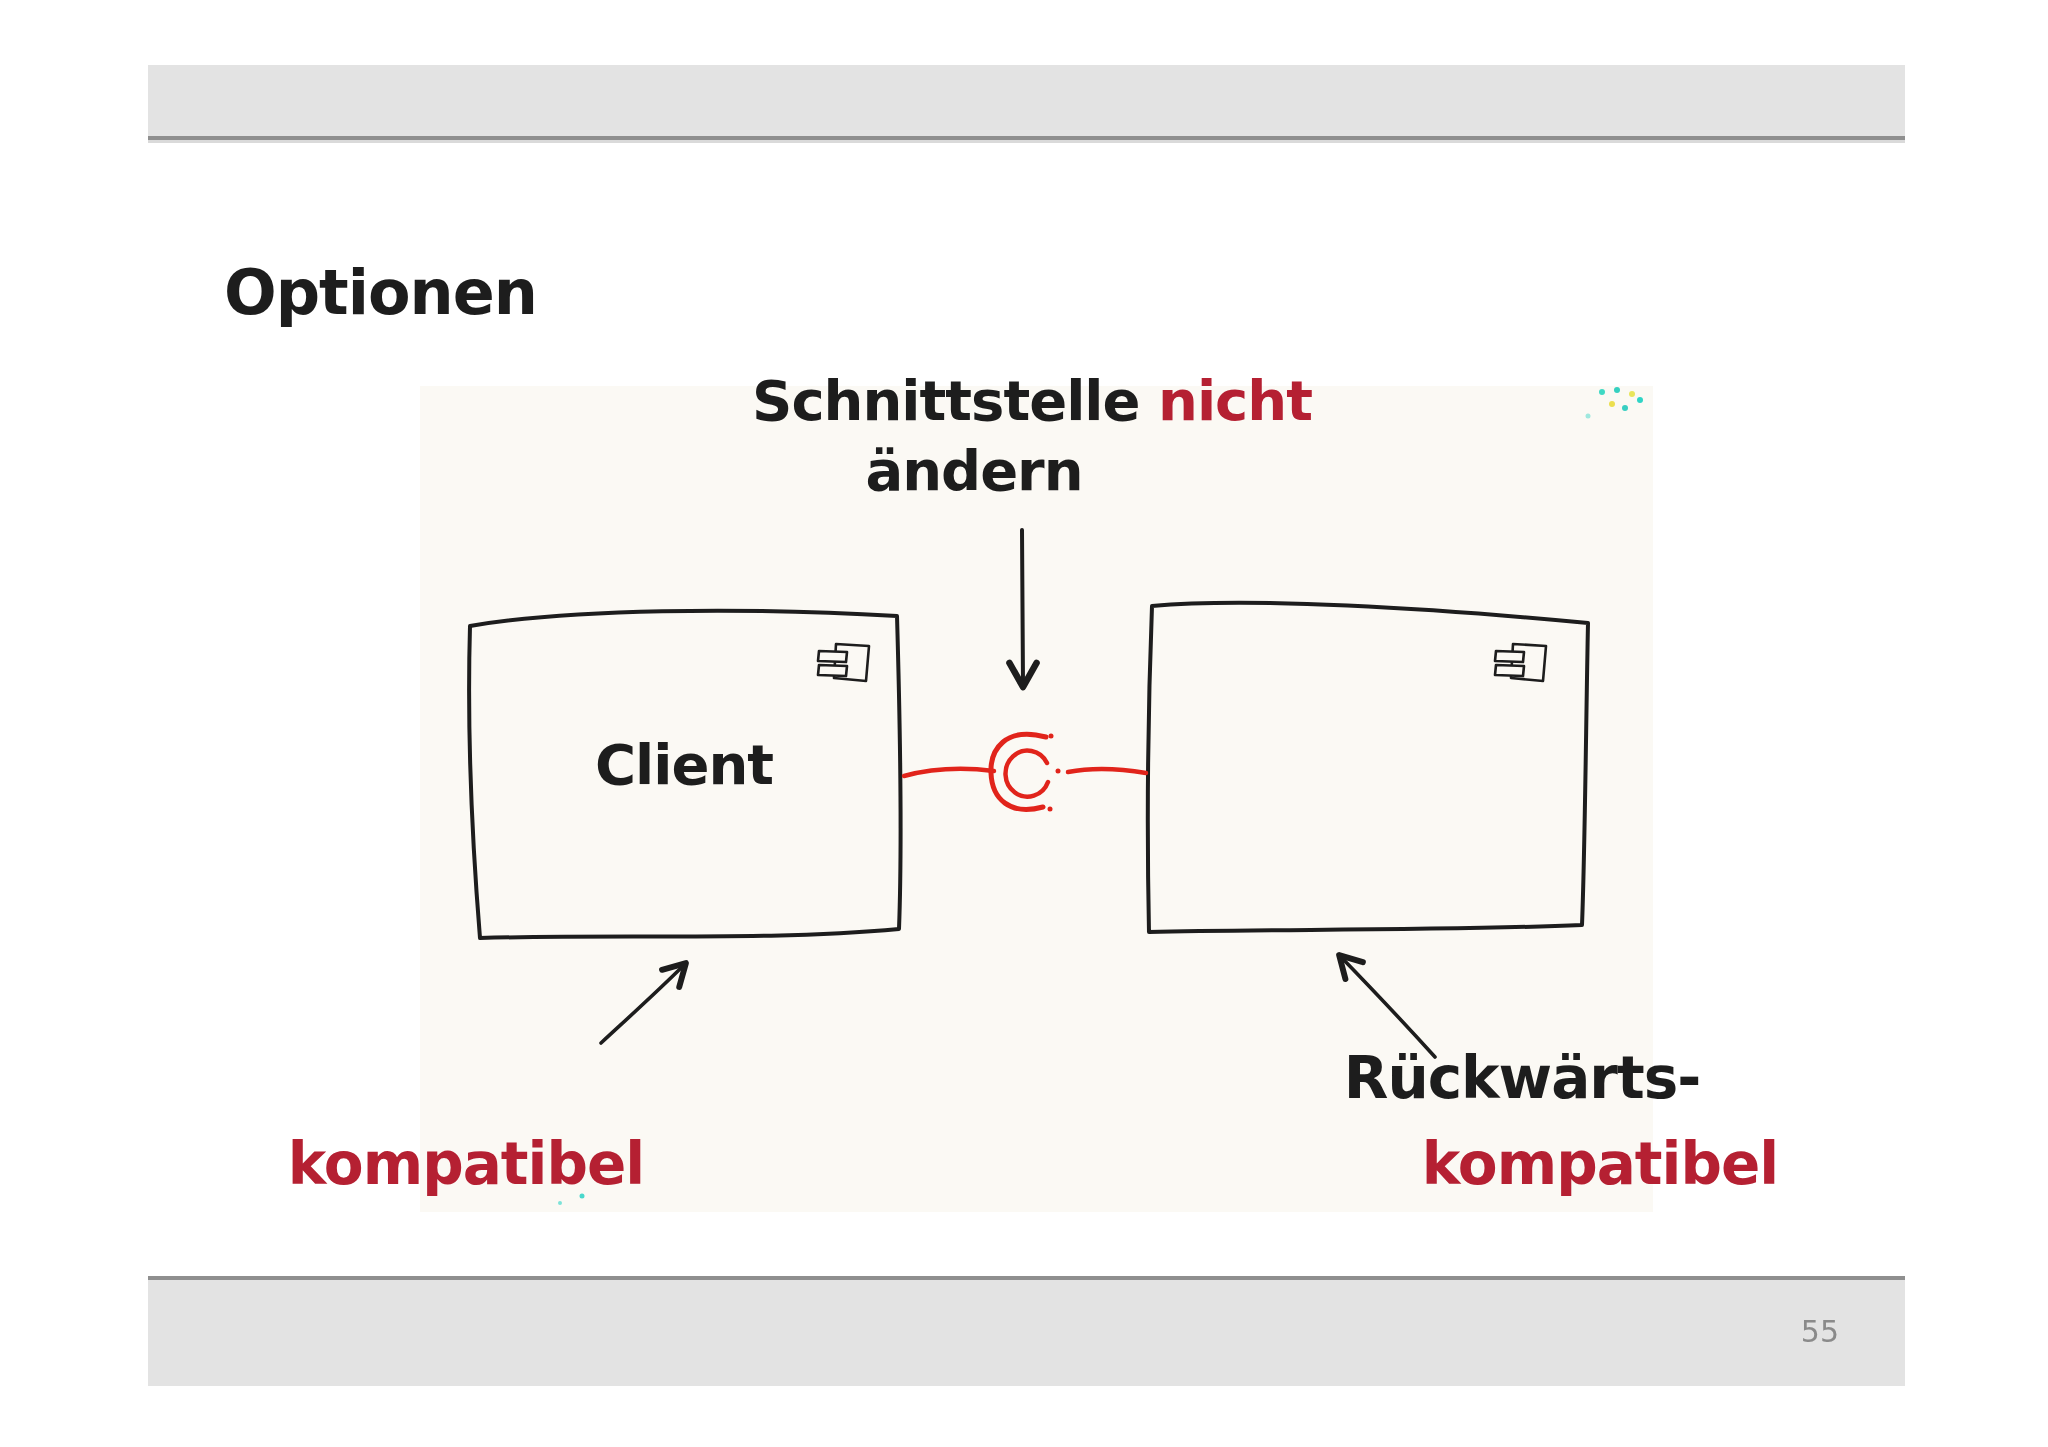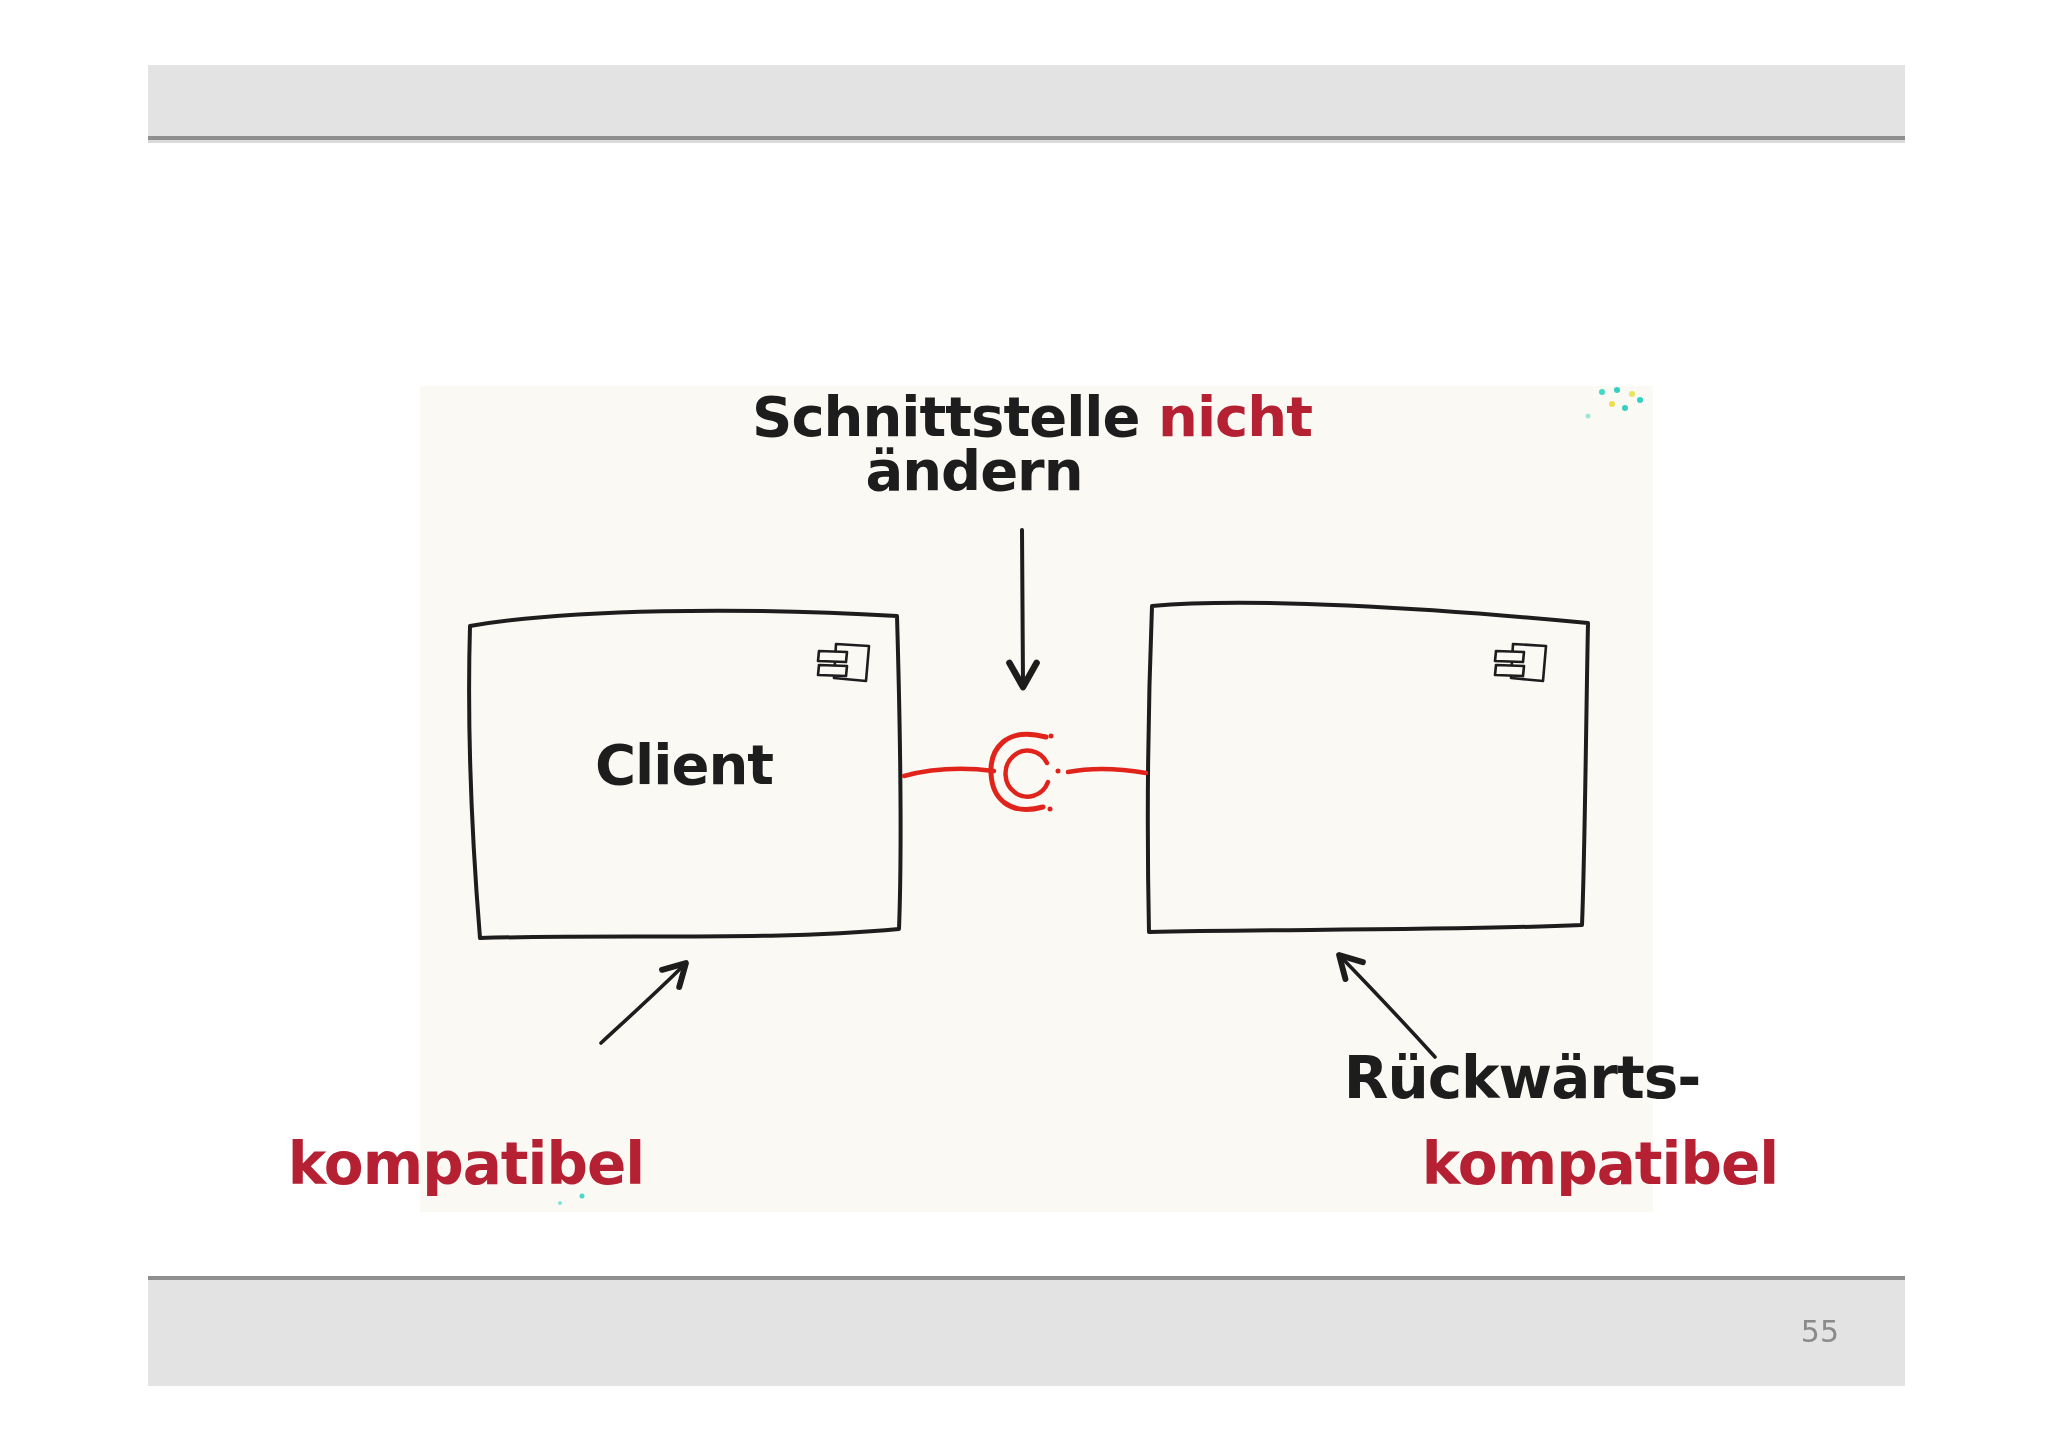--- a/index.html
+++ b/index.html
@@ -57,20 +57,21 @@
   .t-58{font-size:58px;}
   .typed-red{color:var(--typed_red,#b52032);}
 </style>
 </head>
 <body>
 
 <div class="slide">
 
   <div class="header-bar"></div>
 
+  <div class="slide-title">Optionen</div>
 
   <div class="sketch"></div>
 
   <svg class="ink-overlay" width="2048" height="1447" viewBox="0 0 2048 1447">
     <defs>
       <marker id="ah" viewBox="0 0 12 12" refX="9" refY="6" markerWidth="9" markerHeight="9" orient="auto-start-reverse">
         <path d="M2,1.5 L10,6 L2,10.5" fill="none" stroke="#1d1d1d" stroke-width="2.2" stroke-linecap="round" stroke-linejoin="round"></path>
       </marker>
     </defs>
 
@@ -112,21 +113,21 @@
       <path class="stroke-red" stroke-width="4.5" stroke-linecap="round" d="M 1068 772 C 1095 767, 1122 769, 1146 773"></path>
     </g>
 
     <path class="stroke-ink" stroke-width="4" stroke-linecap="round" marker-end="url(#ah)" d="M 1022 530 C 1022 585, 1023 635, 1023 684"></path>
 
     <path class="stroke-ink" stroke-width="3.6" stroke-linecap="round" marker-end="url(#ah)" d="M 601 1043 C 628 1018, 658 991, 684 965"></path>
 
     <path class="stroke-ink" stroke-width="3.6" stroke-linecap="round" marker-end="url(#ah)" d="M 1435 1057 C 1406 1025, 1372 989, 1341 957"></path>
   </svg>
 
-  <div class="hand-text t-56" style="left:1032px;top:384px;">
+  <div class="hand-text t-56" style="left:1032px;top:368px;">
     <span>Schnittstelle </span><span class="typed-red">nicht</span>
   </div>
   <div class="hand-text t-56" style="left:974px;top:438px;">ändern</div>
 
   <div class="hand-text t-56" style="left:684px;top:732px;">Client</div>
 
   <div class="hand-text t-58 typed-red" style="left:466px;top:1130px;">kompatibel</div>
 
   <div class="hand-text t-58" style="left:1522px;top:1044px;">Rückwärts-</div>
   <div class="hand-text t-58 typed-red" style="left:1600px;top:1130px;">kompatibel</div>

